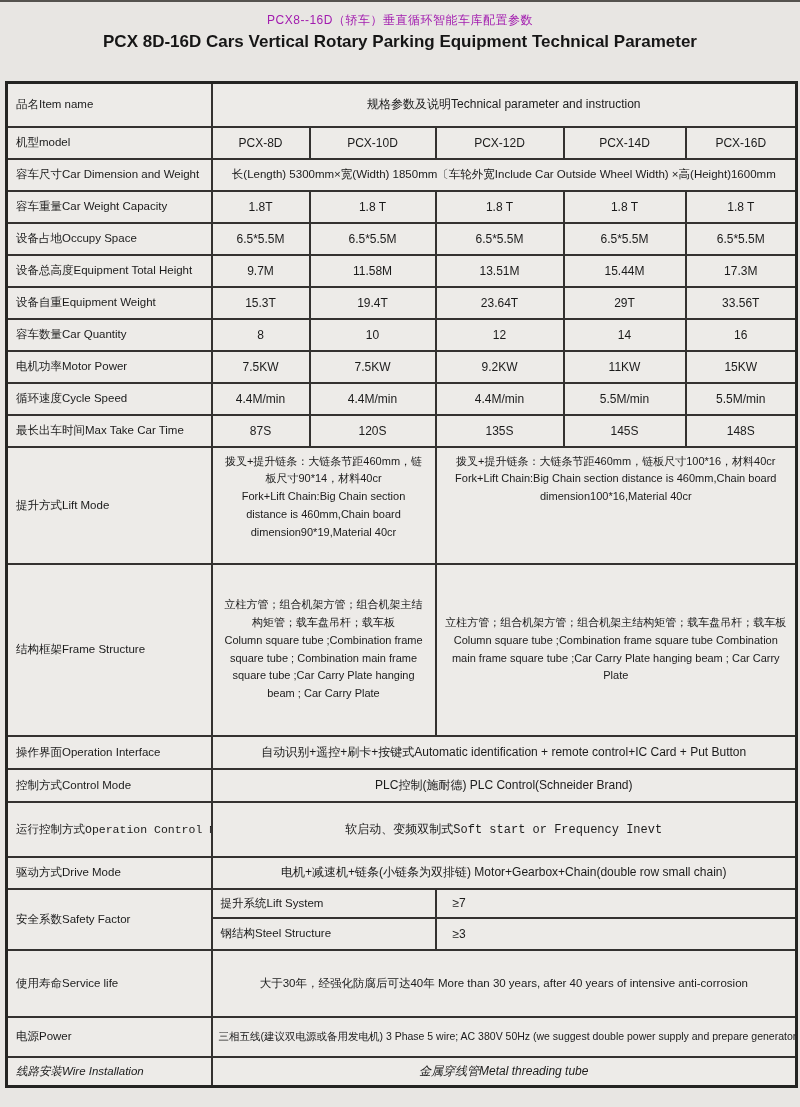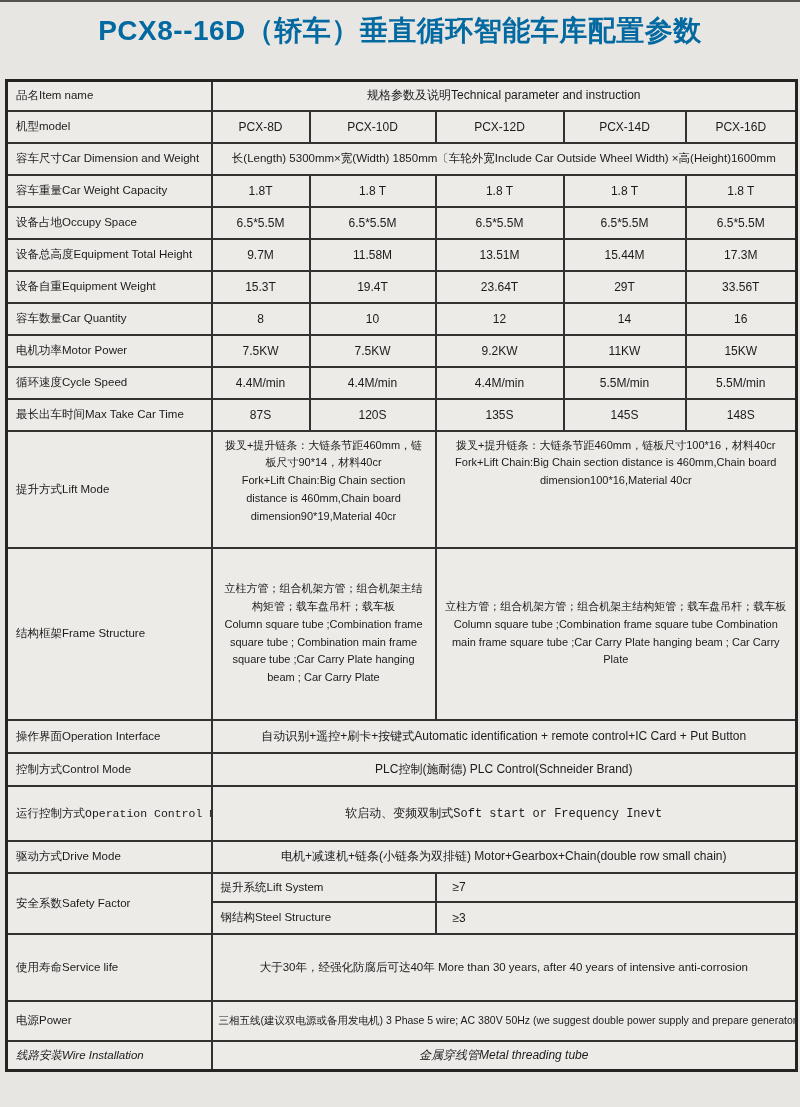--- a/index.html
+++ b/index.html
@@ -5,21 +5,21 @@
   html,body{margin:0;padding:0;}
   body{
     width:800px;height:1107px;
     background:#e8e6e3;
     font-family:"Liberation Sans","DejaVu Sans",sans-serif;
     color:#1b1b1b;
     overflow:hidden;
   }
   .top-edge{height:2px;background:#55534f;}
   .titles{text-align:center;padding-top:10px;}
-  .title-zh{font-size:28px;font-weight:700;letter-spacing:.5px;color:#0369a1;}
+  .title-zh{font-size:12px;font-weight:400;letter-spacing:.5px;color:#a21caf;}
   .title-en{font-size:17px;font-weight:700;margin-top:3px;color:#161616;}
   table.spec{
     border-collapse:collapse;
     table-layout:fixed;
     width:790px;
     margin:29px 0 0 5px;
     border:3px solid #242422;
     background:#edebe8;
   }
   td{
@@ -41,32 +41,33 @@
   td.small-text{font-size:11.5px;}
   td.tiny-text{font-size:10.5px;}
   td.blk{
     text-align:center;
     font-size:11px;
     line-height:1.62;
     padding:5px 8px;
   }
   td.vtop{vertical-align:top;}
   td.subval{text-align:left;padding-left:16px;}
-  tr.h30{height:30px;margin-left:16px;} tr.h32{height:32px;} tr.h33{height:33px;}
+  tr.h30{height:44px;margin-left:16px;} tr.h32{height:32px;} tr.h33{height:33px;}
   tr.h55{height:55px;font-family:Liberation Mono, monospace;} tr.h117{height:117px;} tr.h172{height:172px;}
   tr.h29{height:29px;} tr.h28{height:32px;margin-left:20px;}
   tr.h63{height:67px;} tr.h52{height:40px;} tr.h41{height:30px;font-style:italic;}
 </style>
 </head>
 <body>
 
 <div class="top-edge"></div>
 
 <div class="titles">
   <div class="title-zh">PCX8--16D（轿车）垂直循环智能车库配置参数</div>
+  <div class="title-en">PCX 8D-16D Cars Vertical Rotary Parking Equipment  Technical Parameter</div>
 </div>
 
 <table class="spec">
   <colgroup>
     <col style="width:205px">
       <col style="width:98px">
       <col style="width:126px">
     <col style="width:128px">
       <col style="width:122px">
       <col style="width:111px">

